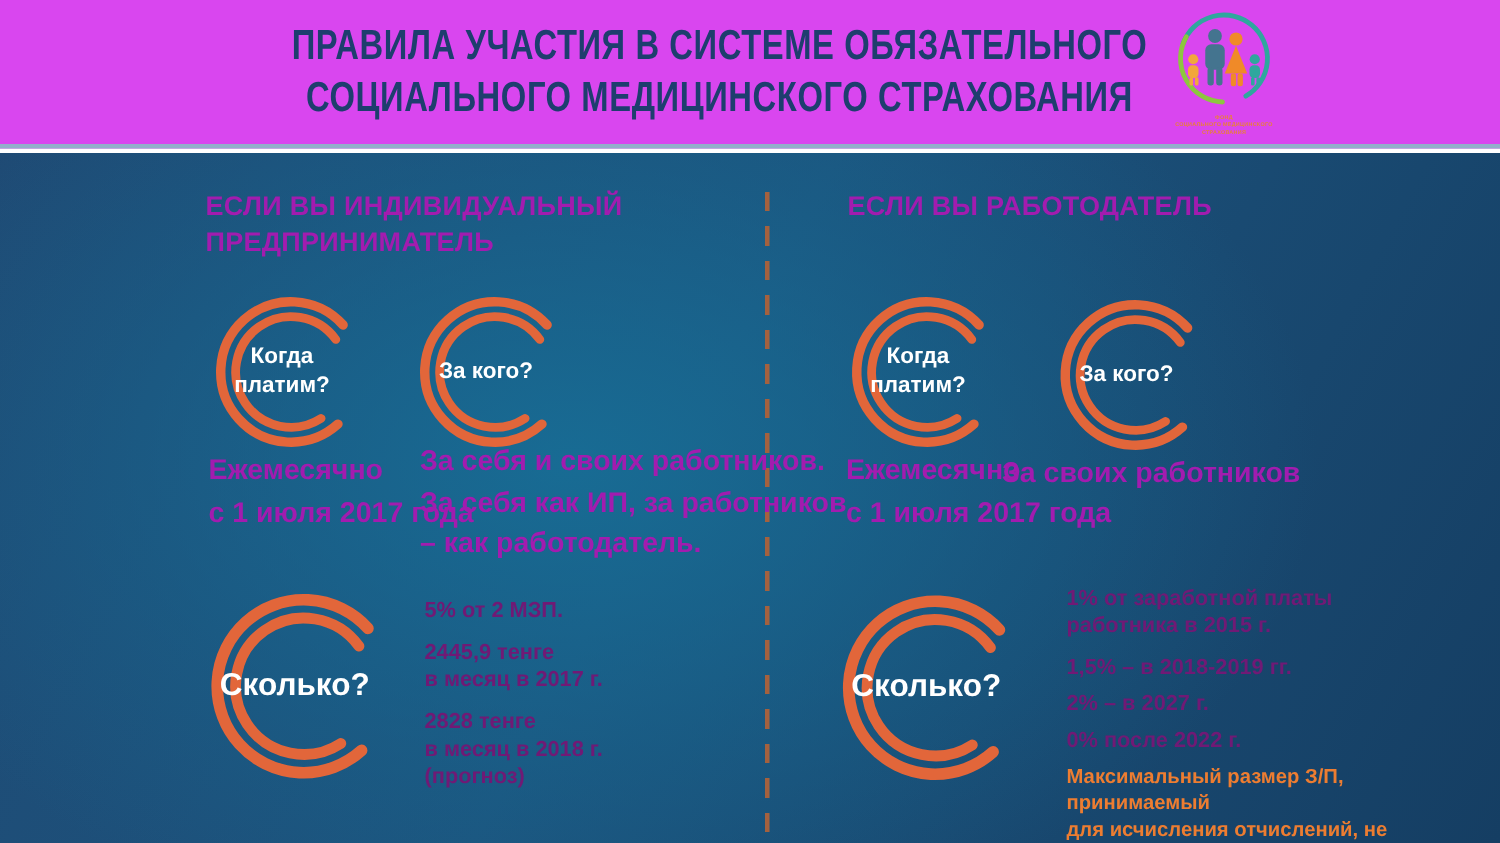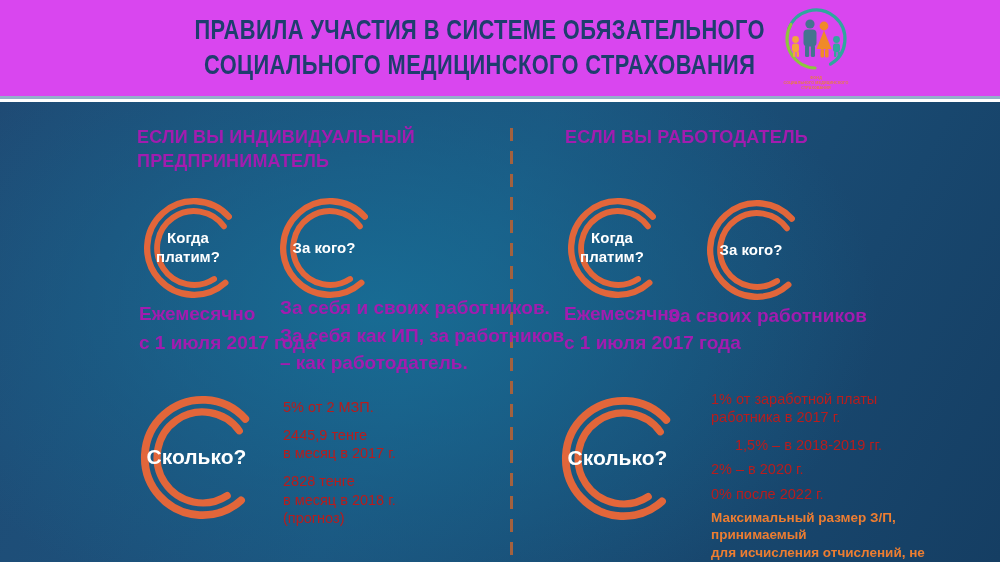--- a/index.html
+++ b/index.html
@@ -47,21 +47,21 @@
     color:#fff;font-weight:bold;white-space:pre-line;font-size:15px;line-height:1.25;
   }
   .ring-small{width:108px;height:108px;}
   .ring-big{width:133px;height:133px;}
   .ring-big .ring-label{font-size:21px;text-align:center;}
   .arc{fill:none;stroke:#E2663A;stroke-linecap:round;}
   .arc-outer{stroke-width:7px;}
   .arc-inner{stroke-width:6.5px;}
   
   .hm-block{position:absolute;}
-  .hm-item{color:#b91c1c;font-weight:normal;white-space:pre-line;font-size:14.5px;line-height:1.25;margin:0 0 10px 0;}
+  .hm-item{color:#701a75;font-weight:bold;white-space:pre-line;font-size:14.5px;line-height:1.25;margin:0 0 10px 0;}
   .hm-note{color:#ED7D31;font-weight:bold;white-space:pre-line;font-size:13.5px;line-height:1.32;margin-top:3px;}
 </style>
 </head>
 <body>
 
 <div class="stage">
 
   <div class="header-band">
     <div class="main-title">
       <span>ПРАВИЛА УЧАСТИЯ В СИСТЕМЕ ОБЯЗАТЕЛЬНОГО
@@ -176,22 +176,22 @@
 
   <div class="ring ring-big" style="left:557px;top:392px;">
     <svg viewBox="0 0 120 120">
       <path class="arc arc-outer" d="M98.6 25.2 A52 52 0 1 0 94.8 98.6"></path>
       <path class="arc arc-inner" d="M93.2 35.9 A41 41 0 1 0 82.3 94.4"></path>
     </svg>
     <div class="ring-label">Сколько?</div>
   </div>
   <div class="hm-block" style="left:711px;top:390px;width:250px;">
     <p class="hm-item">1% от заработной платы
-работника в 2017 г.</p>
-    <p class="hm-item" style="margin-bottom:6px;margin-left:24px;">1,5% – в 2018-2019 гг.</p>
-    <p class="hm-item" style="margin-bottom:6px;">2% – в 2020 г.</p>
+работника в 2015 г.</p>
+    <p class="hm-item" style="margin-bottom:6px;">1,5% – в 2018-2019 гг.</p>
+    <p class="hm-item" style="margin-bottom:6px;">2% – в 2027 г.</p>
     <p class="hm-item" style="margin-bottom:6px;">0% после 2022 г.</p>
     <p class="hm-note">Максимальный размер З/П, принимаемый
 для исчисления отчислений, не должен
 превышать 15 МЗП</p>
   </div>
 
 </div>
 
 </body></html>

